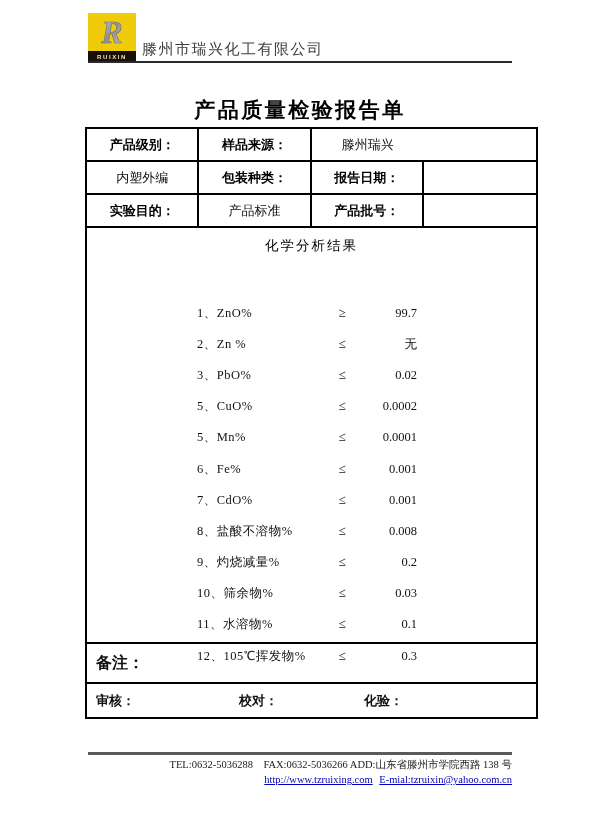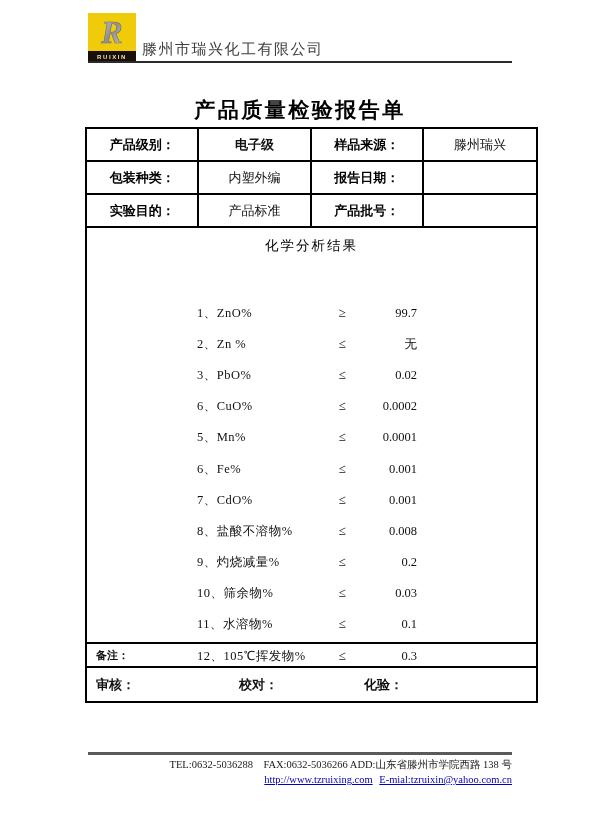--- a/index.html
+++ b/index.html
@@ -90,25 +90,25 @@
     font-size: 13.5px; letter-spacing: 2px; color: #000;
   }
   .an-items { margin-top: 6px; }
   .an-item { position: relative; height: 31.2px; }
   .an-item span { position: absolute; top: 50%; transform: translateY(-50%); margin-top: 36px; }
   .an-name  { left: 110px; font-size: 12.5px; letter-spacing: 0.5px; white-space: nowrap; }
   .an-op    { left: 240px; width: 30px; text-align: center; font-size: 13px; }
   .an-value { left: 215px; width: 115px; text-align: right; font-size: 12.5px; }
 
   .remarks-row {
-    height: 24px; border-bottom: 2px solid #000;
+    height: 40px; border-bottom: 2px solid #000;
     display: flex; align-items: center;
     padding-left: 9px;
     font-family: "Liberation Sans", sans-serif;
-    font-size: 11px; font-weight: bold;
+    font-size: 16px; font-weight: bold;
   }
   .signoff-row { position: relative; height: 33px; }
   .signoff-row span {
     position: absolute; top: 50%; transform: translateY(-50%);
     font-family: "Liberation Sans", sans-serif;
     font-size: 13px; font-weight: bold; white-space: nowrap;
   }
   .so-review { left: 9px; }
   .so-proof  { left: 152px; }
   .so-assay  { left: 277px; }
@@ -152,28 +152,27 @@
 </div>
 <div class="header-rule"></div>
 
 <div class="doc-title">产品质量检验报告单</div>
 
 <div class="doc-table">
 
 
   <div class="info-row">
     <div class="cell label with-r">产品级别：</div>
-    <div class="cell value emph with-r">电子级</div>
     <div class="cell label with-r">样品来源：</div>
     <div class="cell value">滕州瑞兴</div>
   </div>
 
   <div class="info-row">
+    <div class="cell value with-r">内塑外编</div>
     <div class="cell label with-r">包装种类：</div>
-    <div class="cell value with-r">内塑外编</div>
     <div class="cell label with-r">报告日期：</div>
     <div class="cell value"></div>
   </div>
 
   <div class="info-row">
     <div class="cell label with-r">实验目的：</div>
     <div class="cell value with-r">产品标准</div>
     <div class="cell label with-r">产品批号：</div>
     <div class="cell value"></div>
   </div>
@@ -190,21 +189,21 @@
         <span class="an-name">2、Zn %</span>
         <span class="an-op">≤</span>
         <span class="an-value">无</span>
       </div>
       <div class="an-item">
         <span class="an-name">3、PbO%</span>
         <span class="an-op">≤</span>
         <span class="an-value">0.02</span>
       </div>
       <div class="an-item">
-        <span class="an-name">6、CuO%</span>
+        <span class="an-name">5、CuO%</span>
         <span class="an-op">≤</span>
         <span class="an-value">0.0002</span>
       </div>
       <div class="an-item">
         <span class="an-name">5、Mn%</span>
         <span class="an-op">≤</span>
         <span class="an-value">0.0001</span>
       </div>
       <div class="an-item">
         <span class="an-name">6、Fe%</span>

